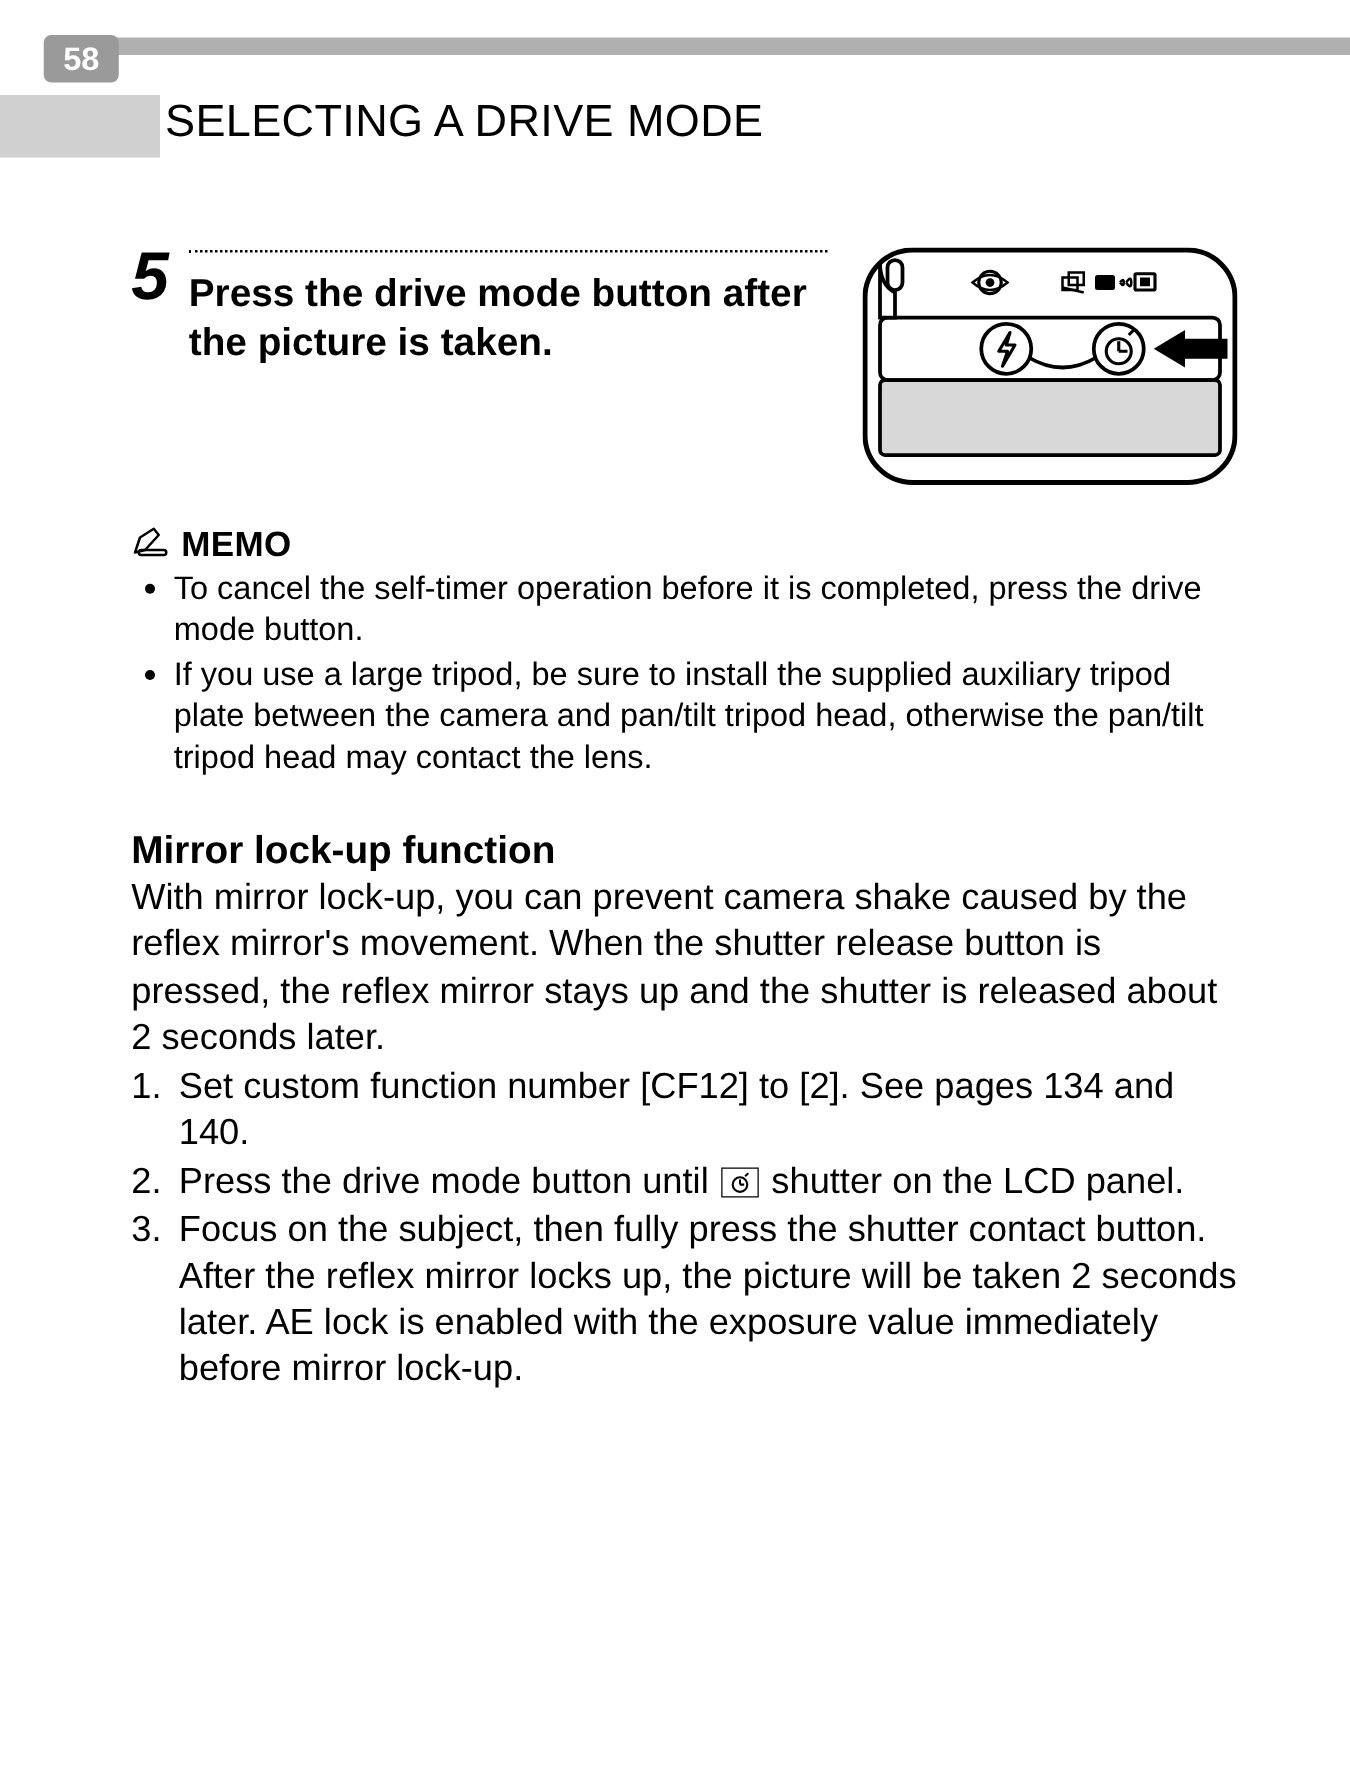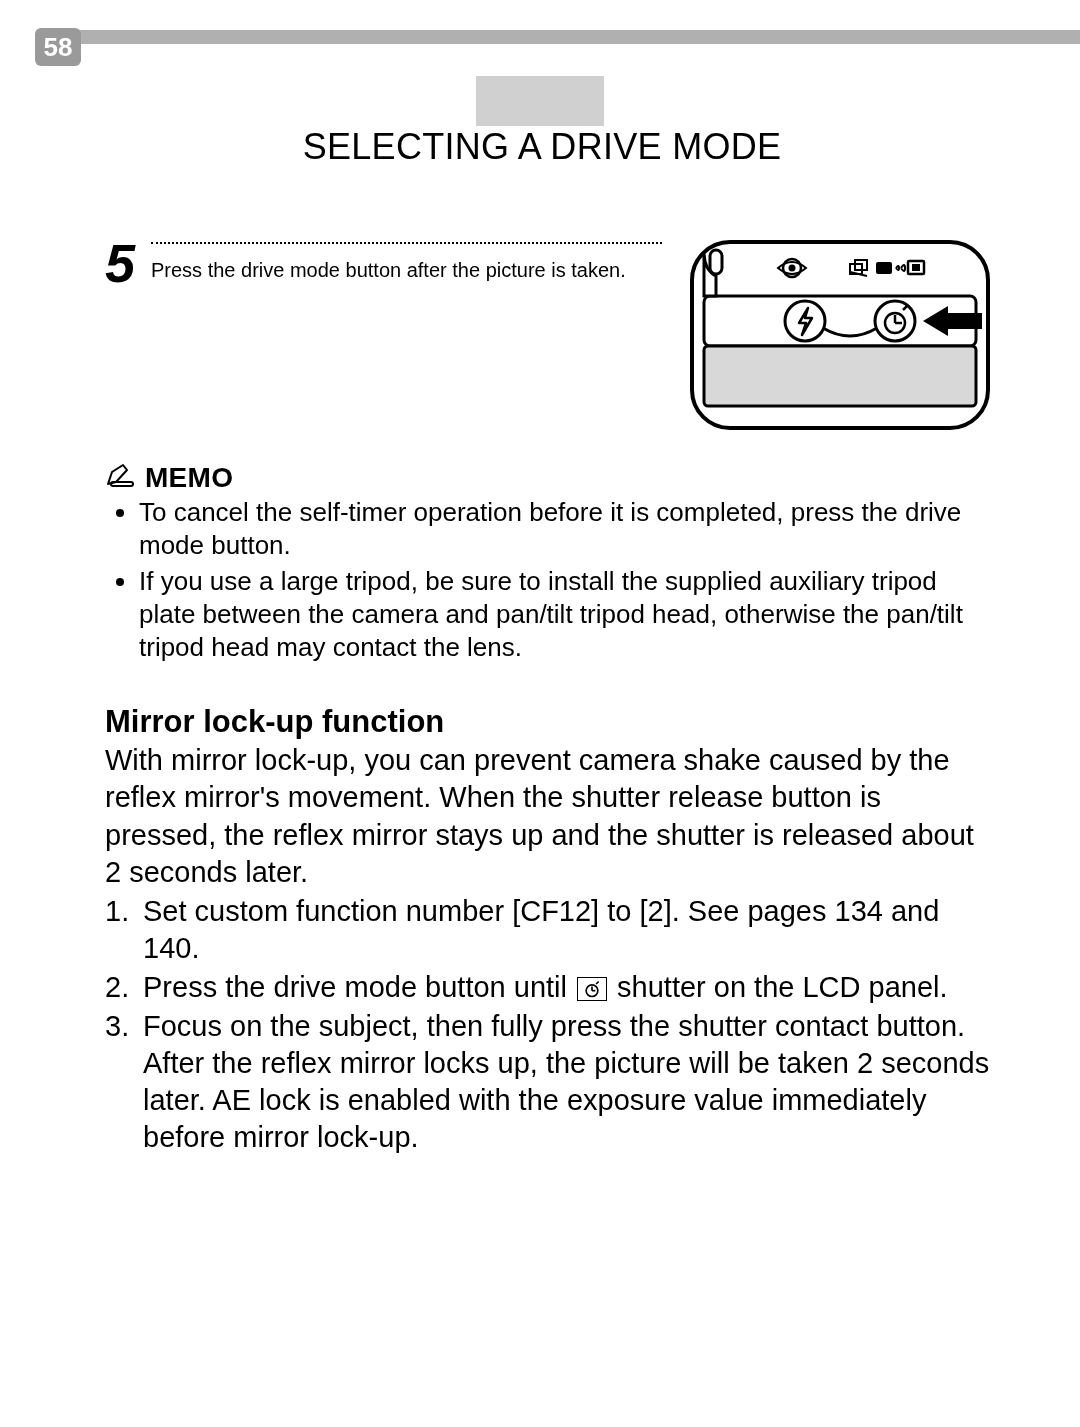--- a/index.html
+++ b/index.html
@@ -24,35 +24,34 @@
   }
   .topbar .gray-strip {
     position: absolute;
     left: 70px; right: 0; top: 0;
     height: 14px;
     background: #b0b0b0;
   }
   .page-badge {
     position: absolute;
     left: 35px; top: -2px;
-    width: 46px; height: 38px;
+    width: 60px; height: 38px;
     background: #9a9a9a;
     border-radius: 6px;
     color: #fff;
     font-weight: 700;
     font-size: 26px;
     display: flex;
     align-items: center;
     justify-content: center;
   }
   .section-heading-row {
     display: flex;
-    align-items: center;
+    align-items: flex-start;
     margin-top: -4px;
-    flex-direction: column;
   }
   .section-heading-row .gray-lead {
     width: 128px;
     height: 50px;
     background: #d0d0d0;
     flex: 0 0 auto;
   }
   .section-heading-row h1 {
     margin: 0 0 0 4px;
     font-size: 36px;
@@ -82,22 +81,22 @@
     margin-top: -6px;
     flex: 0 0 auto;
     width: 40px;
   }
   .step-text-col {
     flex: 1;
     border-top: 2px dotted #000;
     padding-top: 14px;
   }
   .step-title {
-    font-weight: 400;
-    font-size: 20px;
+    font-weight: 700;
+    font-size: 31px;
     line-height: 1.25;
     margin: 0;
   }
   .step-body {
     font-size: 29px;
     line-height: 1.28;
     margin-top: 4px;
   }
   .timer-icon-box {
     display: inline-flex;

